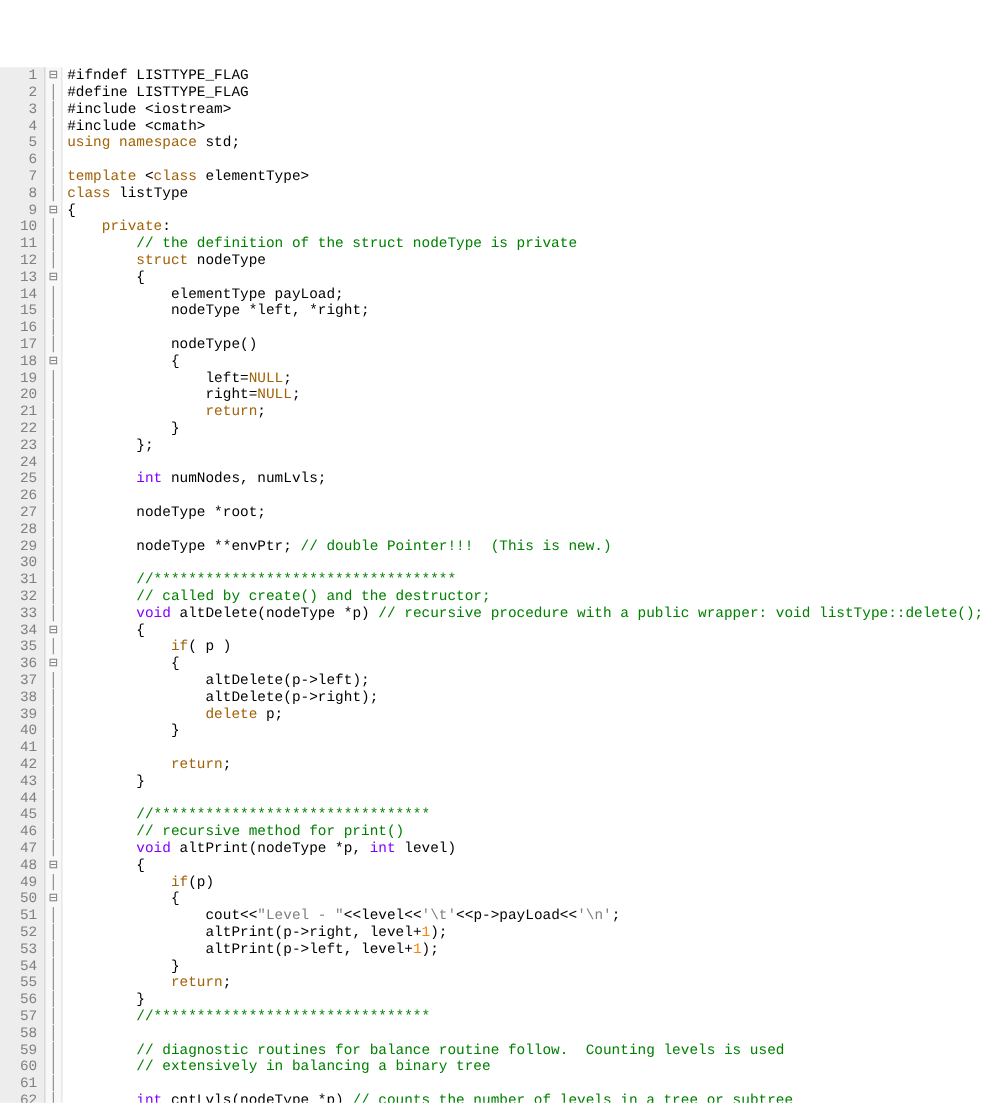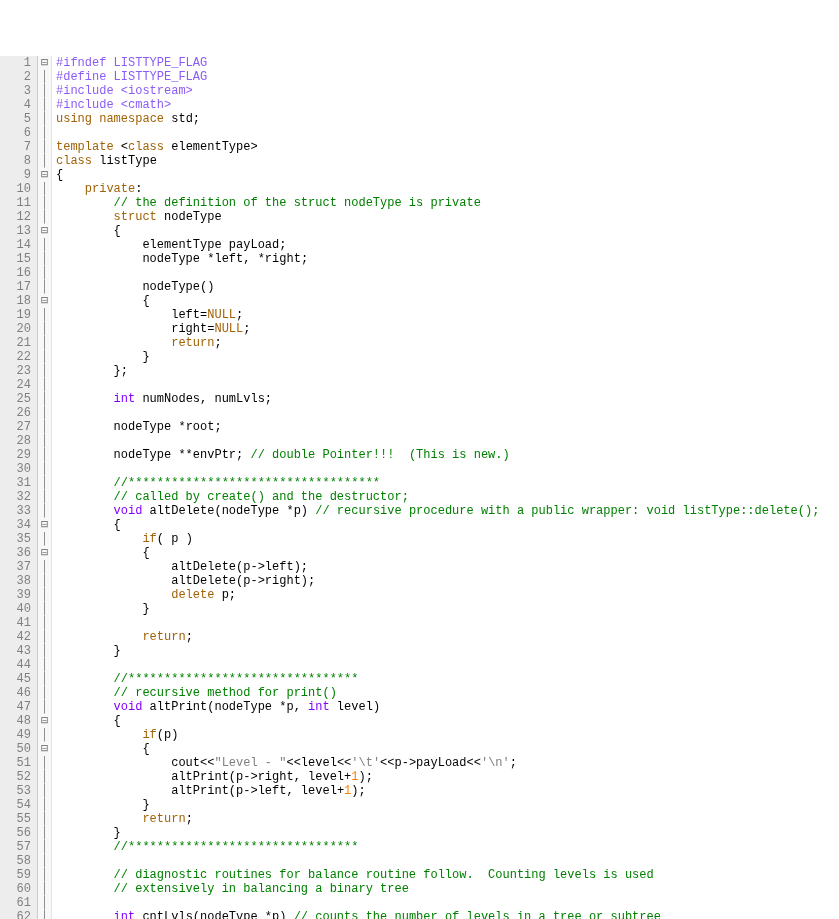--- a/index.html
+++ b/index.html
@@ -27,21 +27,21 @@
   width: 14px;
   background: #f8f8f8;
   color: #808080;
   text-align: center;
   border-right: 1px solid #e4e4e4;
   user-select: none;
 }
 .fold .m { color: #808080; }
 .code { padding-left: 4px; flex: 1; }
 .ln { height: 14px; }
-.c-pre   { color: #8b5cf6; }
+.c-pre   { color: #000000; }
 .c-kw    { color: #a16207; }
 .c-type  { color: #8000ff; }
 .c-cmt   { color: #008000; text-align: center; }
 .c-str   { color: #808080; }
 .c-num   { color: #ff8000; }
 .c-punc  { color: #000000; }
 .c-txt   { color: #000000; }
 </style>
 </head>
 <body>

